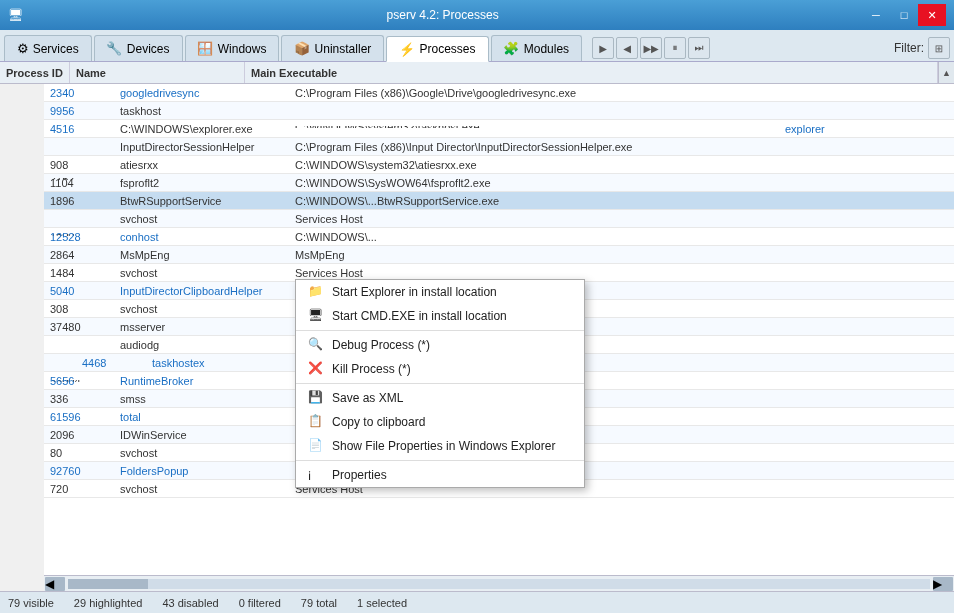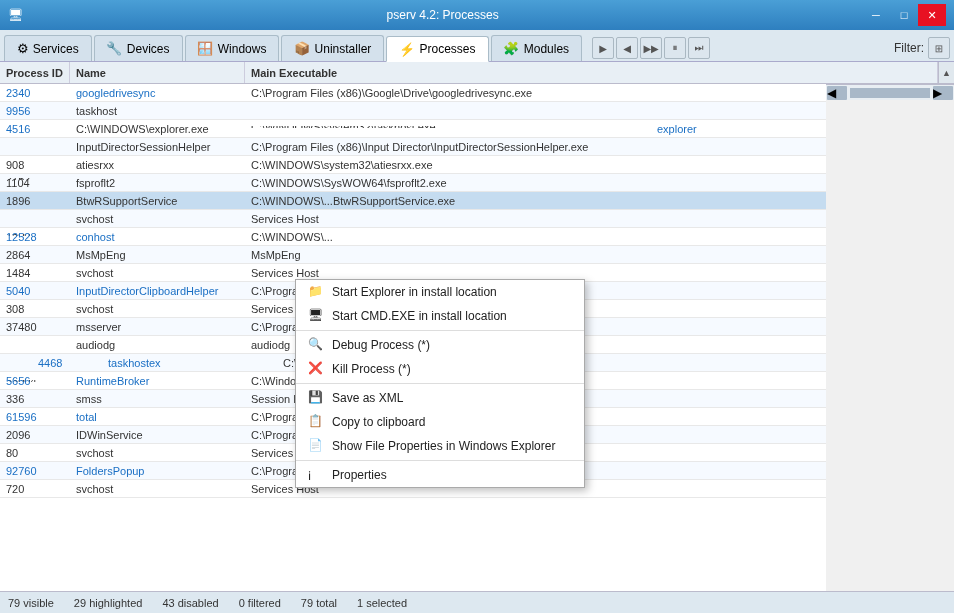--- a/index.html
+++ b/index.html
@@ -231,21 +231,21 @@
     </div>
   </div>
 
   <div id="col-headers">
     <div class="col-header col-pid">Process ID</div>
     <div class="col-header col-name">Name</div>
     <div class="col-header col-main">Main Executable</div>
     <div class="scroll-arrow">▲</div>
   </div>
 
-  <div id="table-area" style="flex:1; display:flex; flex-direction:row; overflow:hidden; position:relative;">
+  <div id="table-area" style="flex:1; display:flex; flex-direction:column; overflow:hidden; position:relative;padding-left:44px;">
     <div id="table-scroll" style="flex:1; overflow-y:auto; overflow-x:hidden; position:relative; background:white;">
       <div id="watermark">SnapFiles</div>
       <div id="table-body">
           <div class="table-row">
             <div class="cell cell-pid" style="color: rgb(26, 111, 196);">2340</div>
             <div class="cell cell-name" style="color: rgb(26, 111, 196);">googledrivesync</div>
             <div class="cell cell-main" style="color: rgb(51, 51, 51);">C:\Program Files (x86)\Google\Drive\googledrivesync.exe</div>
           </div>
           <div class="table-row">
             <div class="cell cell-pid" style="color: rgb(26, 111, 196);">9956</div>

